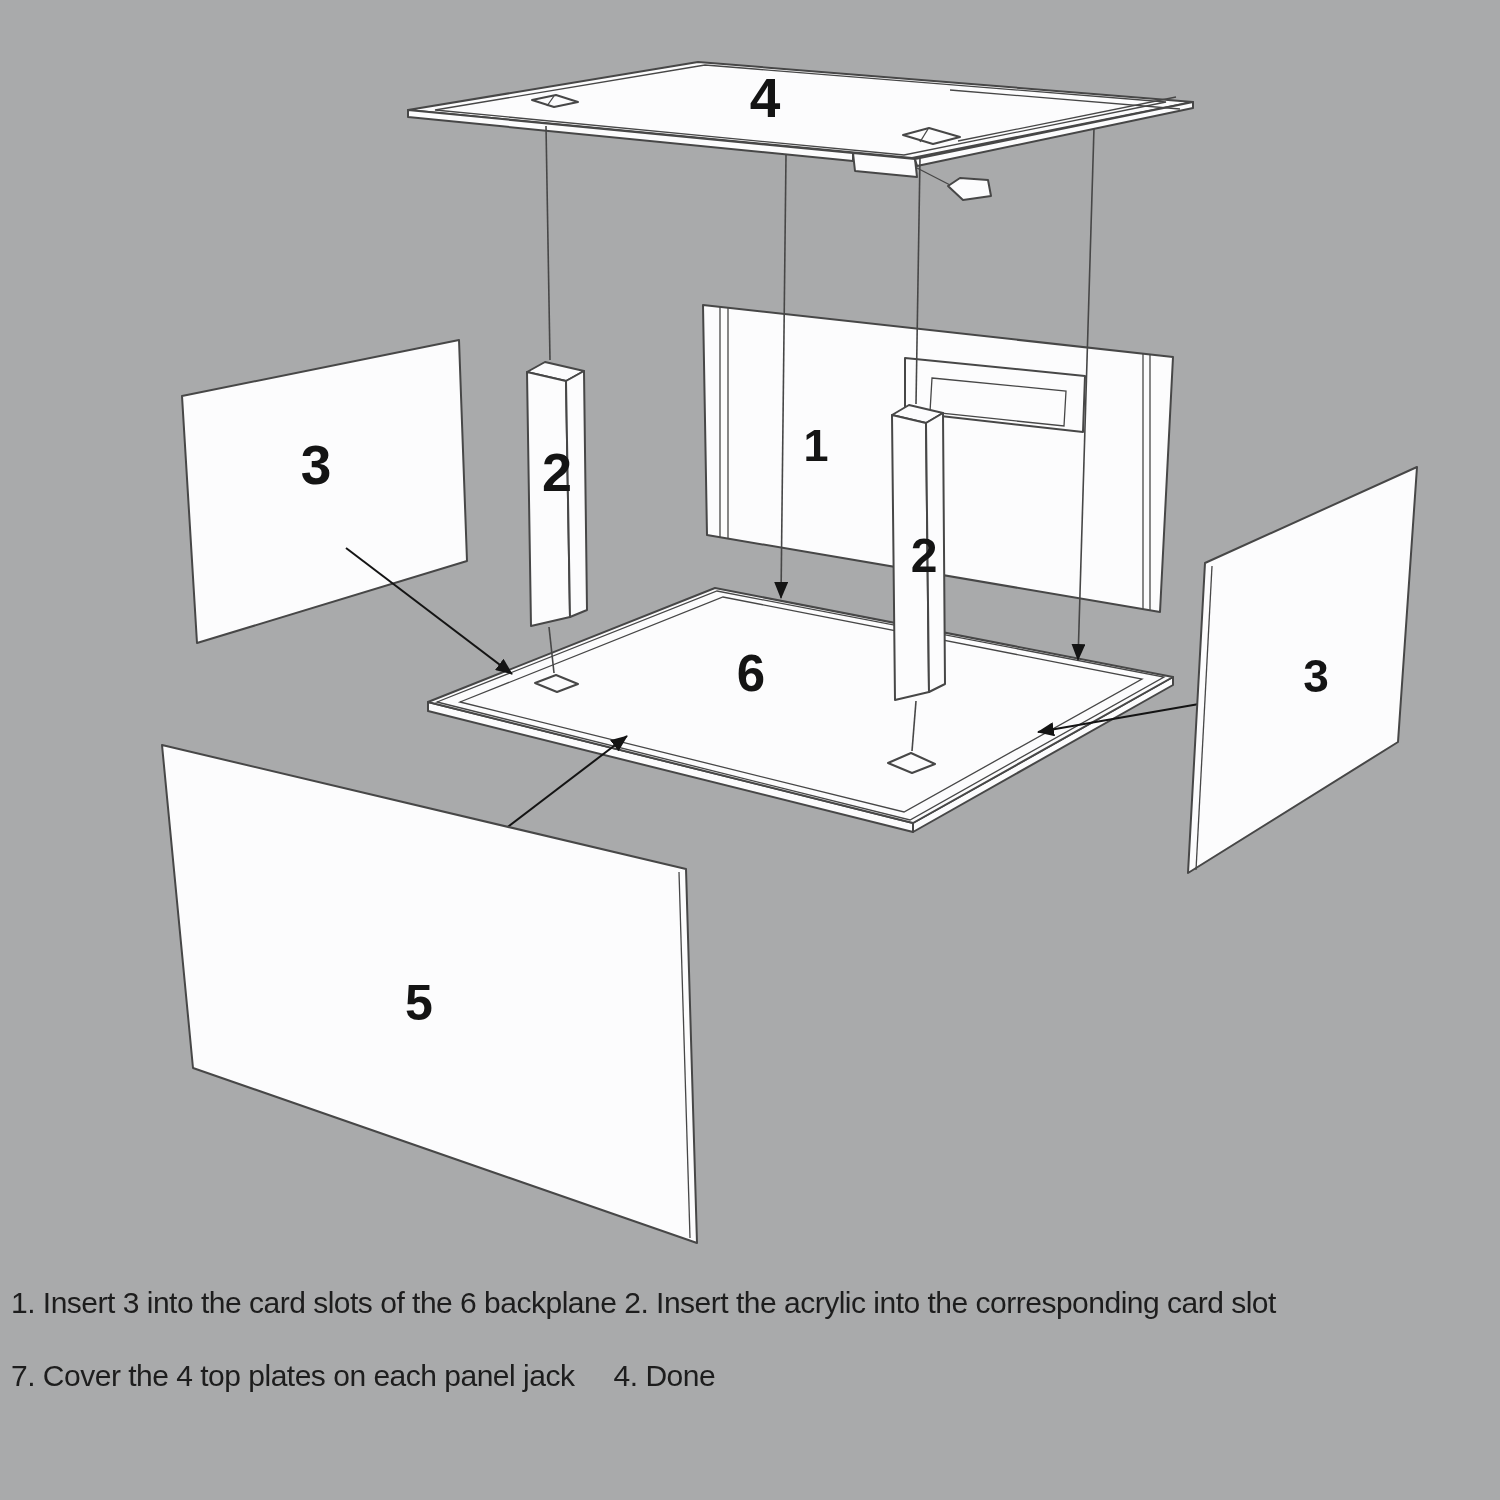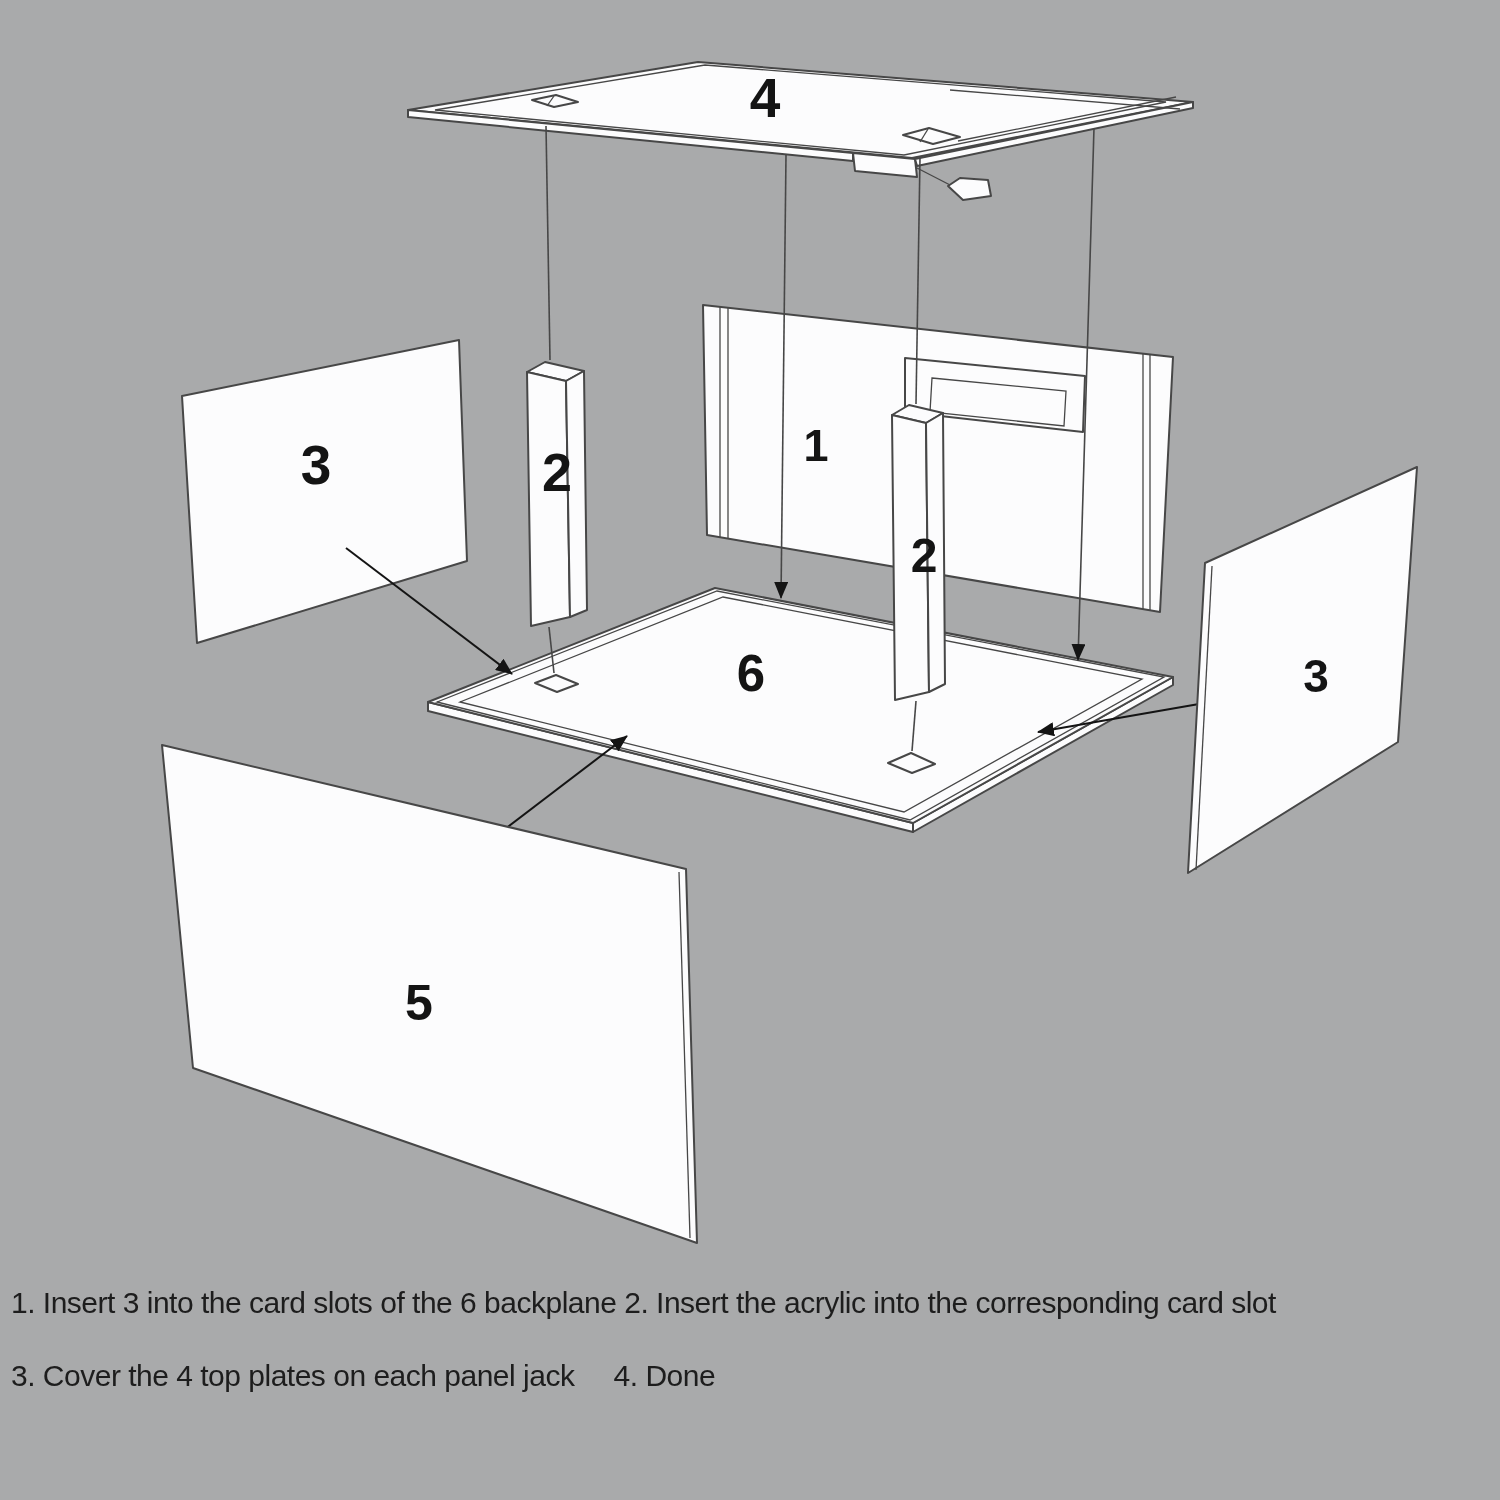--- a/index.html
+++ b/index.html
@@ -111,13 +111,13 @@
   </g>
 
   <g>
     <polygon class="face" points="162,745 686,869 697,1243 193,1068"></polygon>
     <line class="thin" x1="679" y1="872" x2="690" y2="1238"></line>
     <text class="lbl" x="419" y="1020" font-size="50">5</text>
   </g>
 </svg>
 
 <div class="instr" id="instr-line1">1. Insert 3 into the card slots of the 6 backplane 2. Insert the acrylic into the corresponding card slot</div>
-<div class="instr" id="instr-line2">3. Cover the 4 top plates on each panel jack     4. Done</div>
+<div class="instr" id="instr-line2">7. Cover the 4 top plates on each panel jack     4. Done</div>
 
 </body></html>

